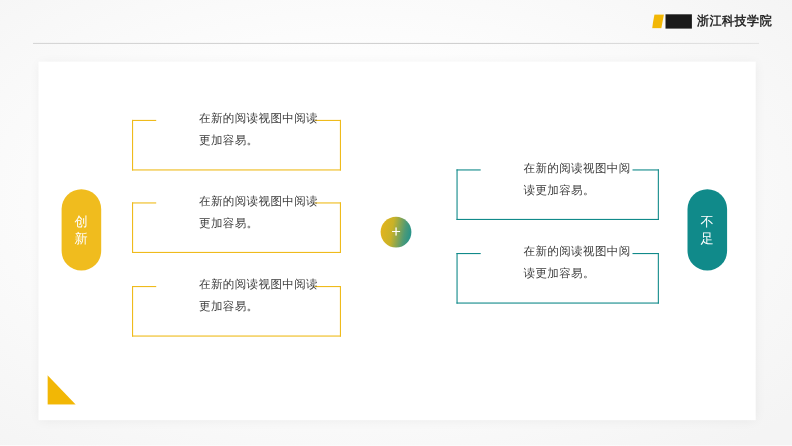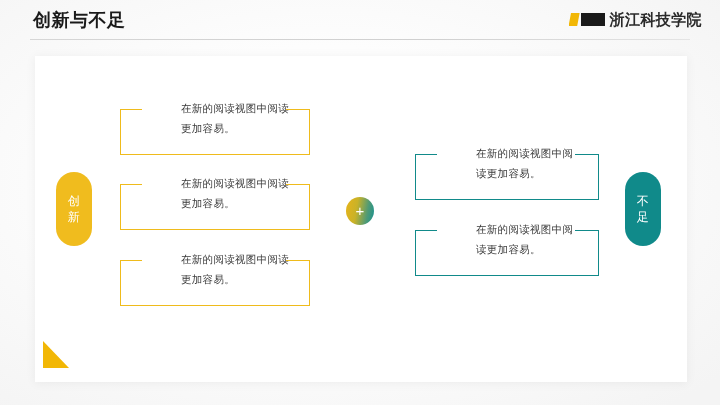--- a/index.html
+++ b/index.html
@@ -61,21 +61,21 @@
     clip-path: polygon(22% 0, 100% 0, 78% 100%, 0 100%);
     margin-right: 1px;
   }
   .logo-mark-black {
     width: 24px;
     height: 13px;
     background: #1a1a1a;
     margin-right: 5px;
   }
   .logo-cn {
-    font-size: 15px;
+    font-size: 11px;
     color: #2a2a2a;
     font-weight: bold;
     letter-spacing: 0.4px;
     line-height: 12px;
     font-family: "DejaVu Serif", "Liberation Serif", serif;
     transform: scaleY(1.05);
   }
 
   
   #card {
@@ -196,21 +196,20 @@
   #note-left-2 { left: 120px; top: 173px; width: 190px; height: 57px; }
   #note-left-3 { left: 120px; top: 249px; width: 190px; height: 57px; }
   #note-right-1 { left: 415px; top: 143px; width: 184px; height: 57px; }
   #note-right-2 { left: 415px; top: 219px; width: 184px; height: 57px; }
 </style>
 </head>
 <body>
 
 <div id="slide">
 
-  <div id="header-title">创新与不足</div>
   <div id="header-divider"></div>
 
   <div id="logo">
     <span class="logo-mark-yellow"></span>
     <span class="logo-mark-black"></span>
     <span class="logo-cn">浙江科技学院</span>
   </div>
 
   <div id="card"></div>
 

